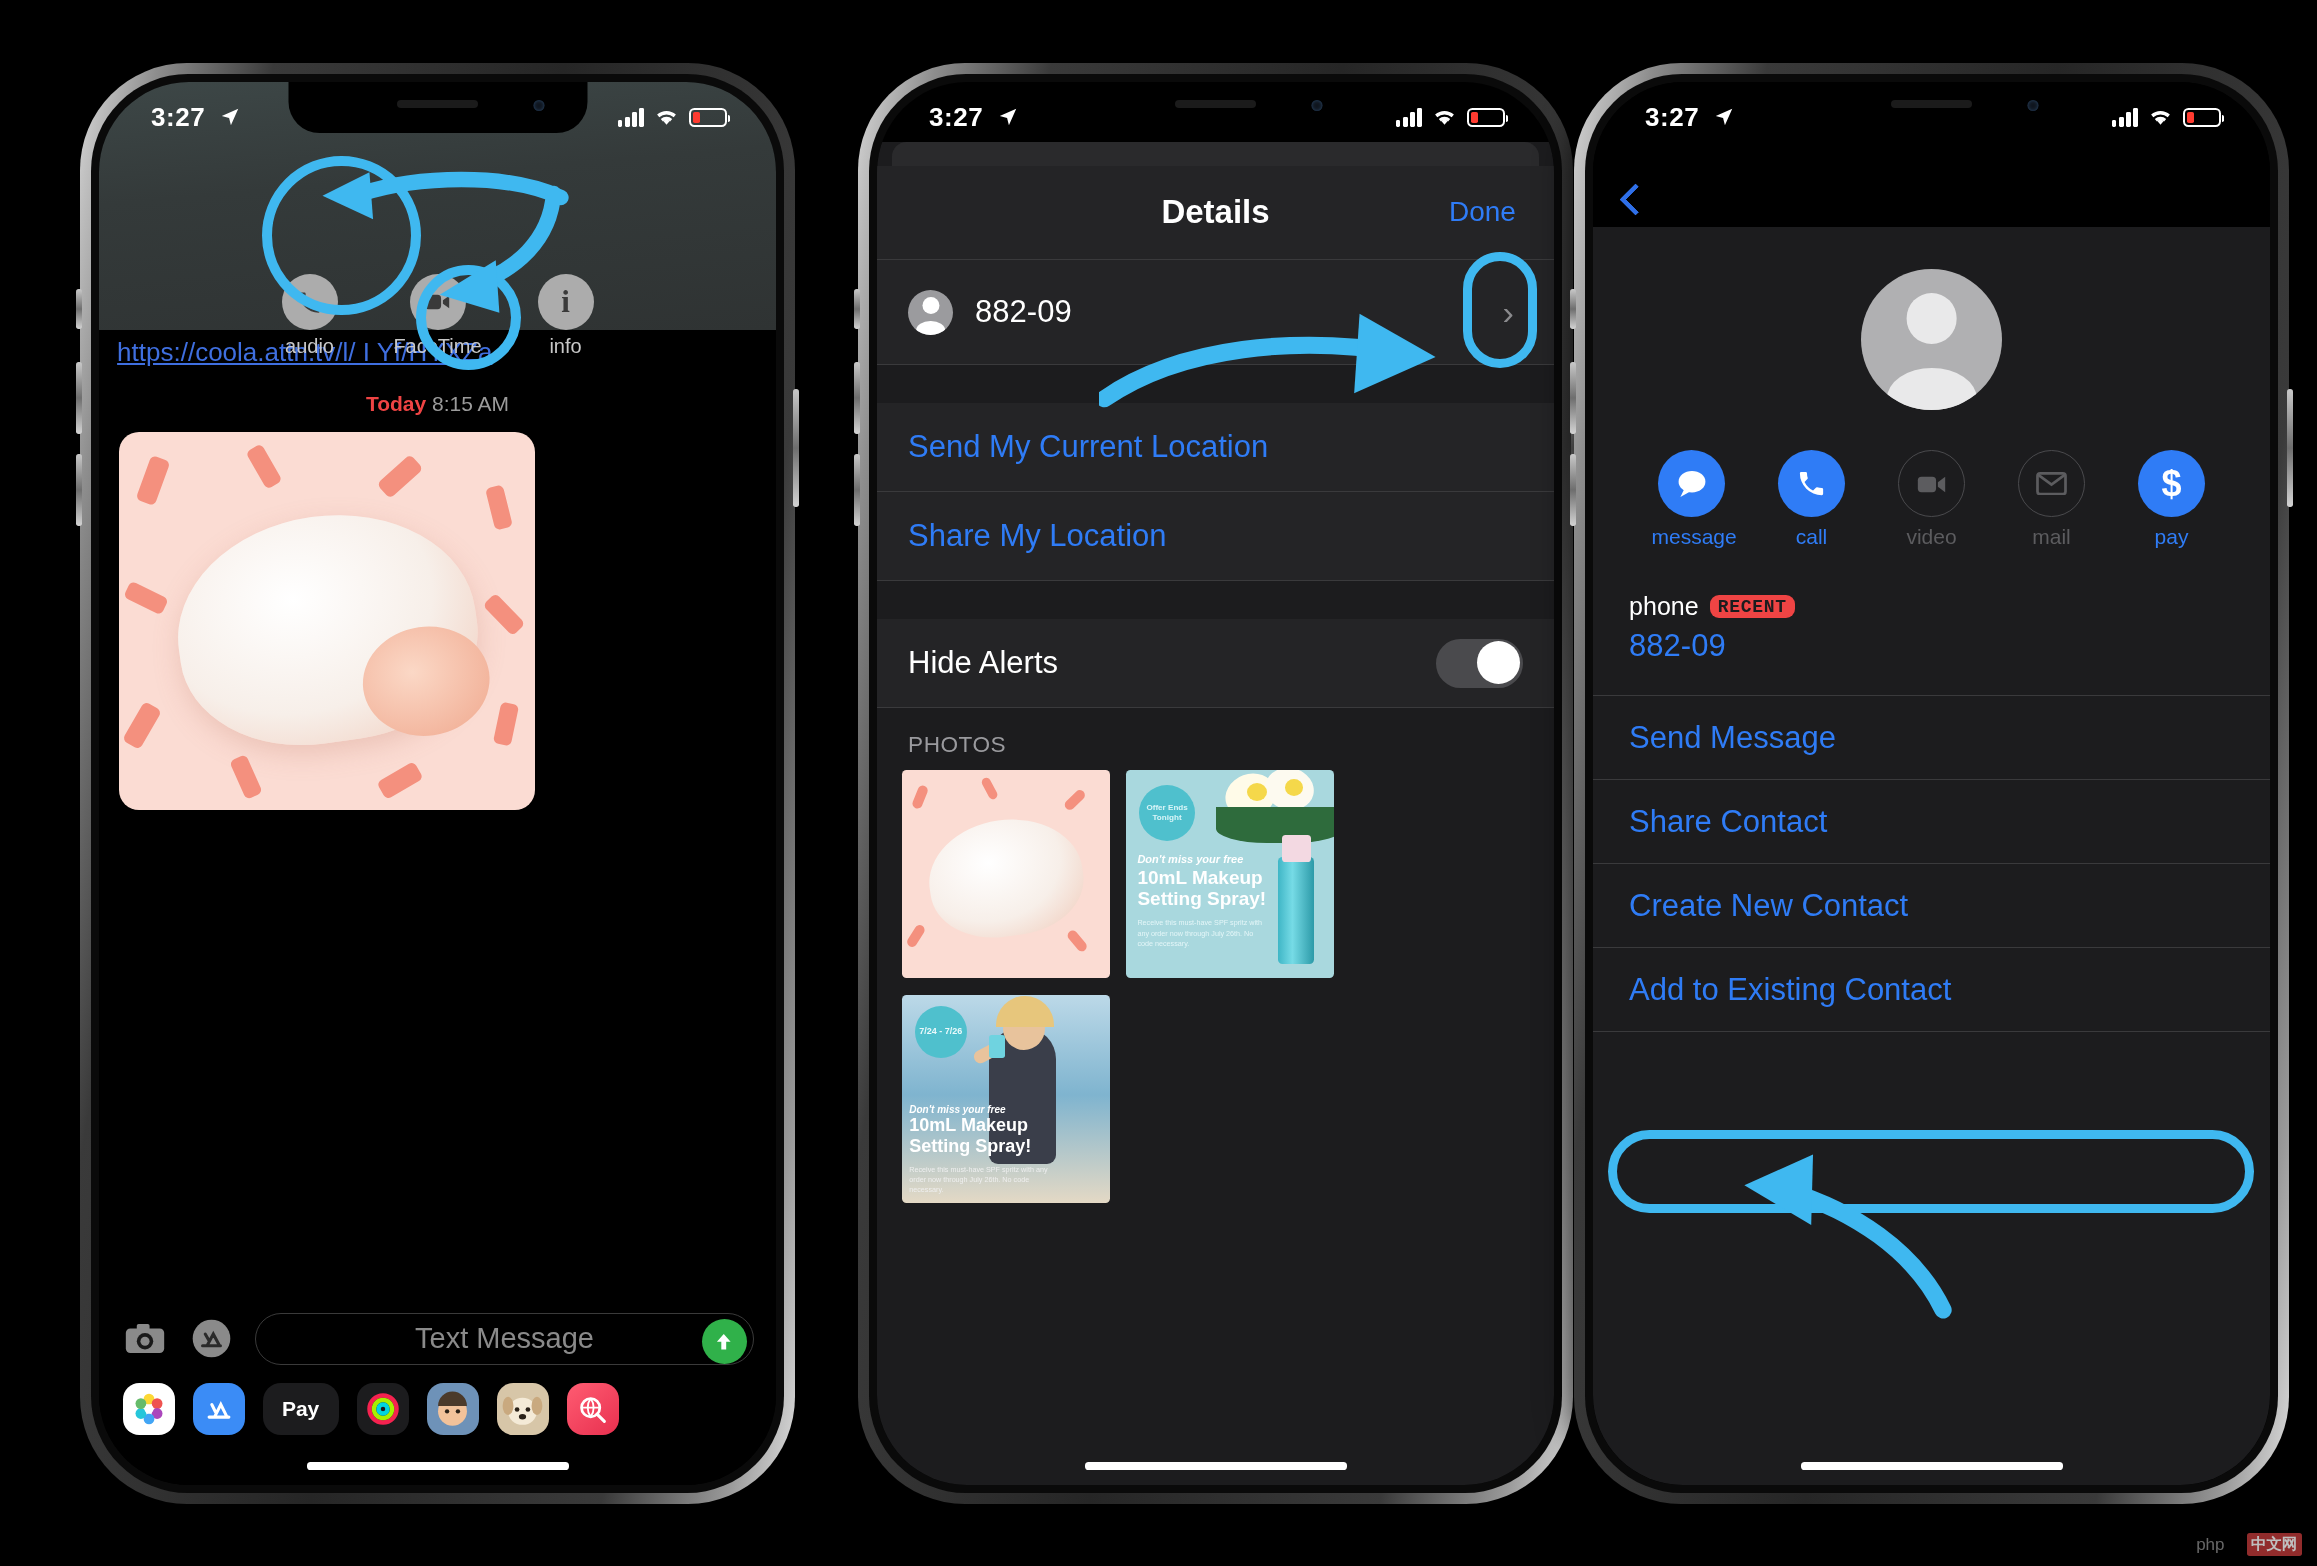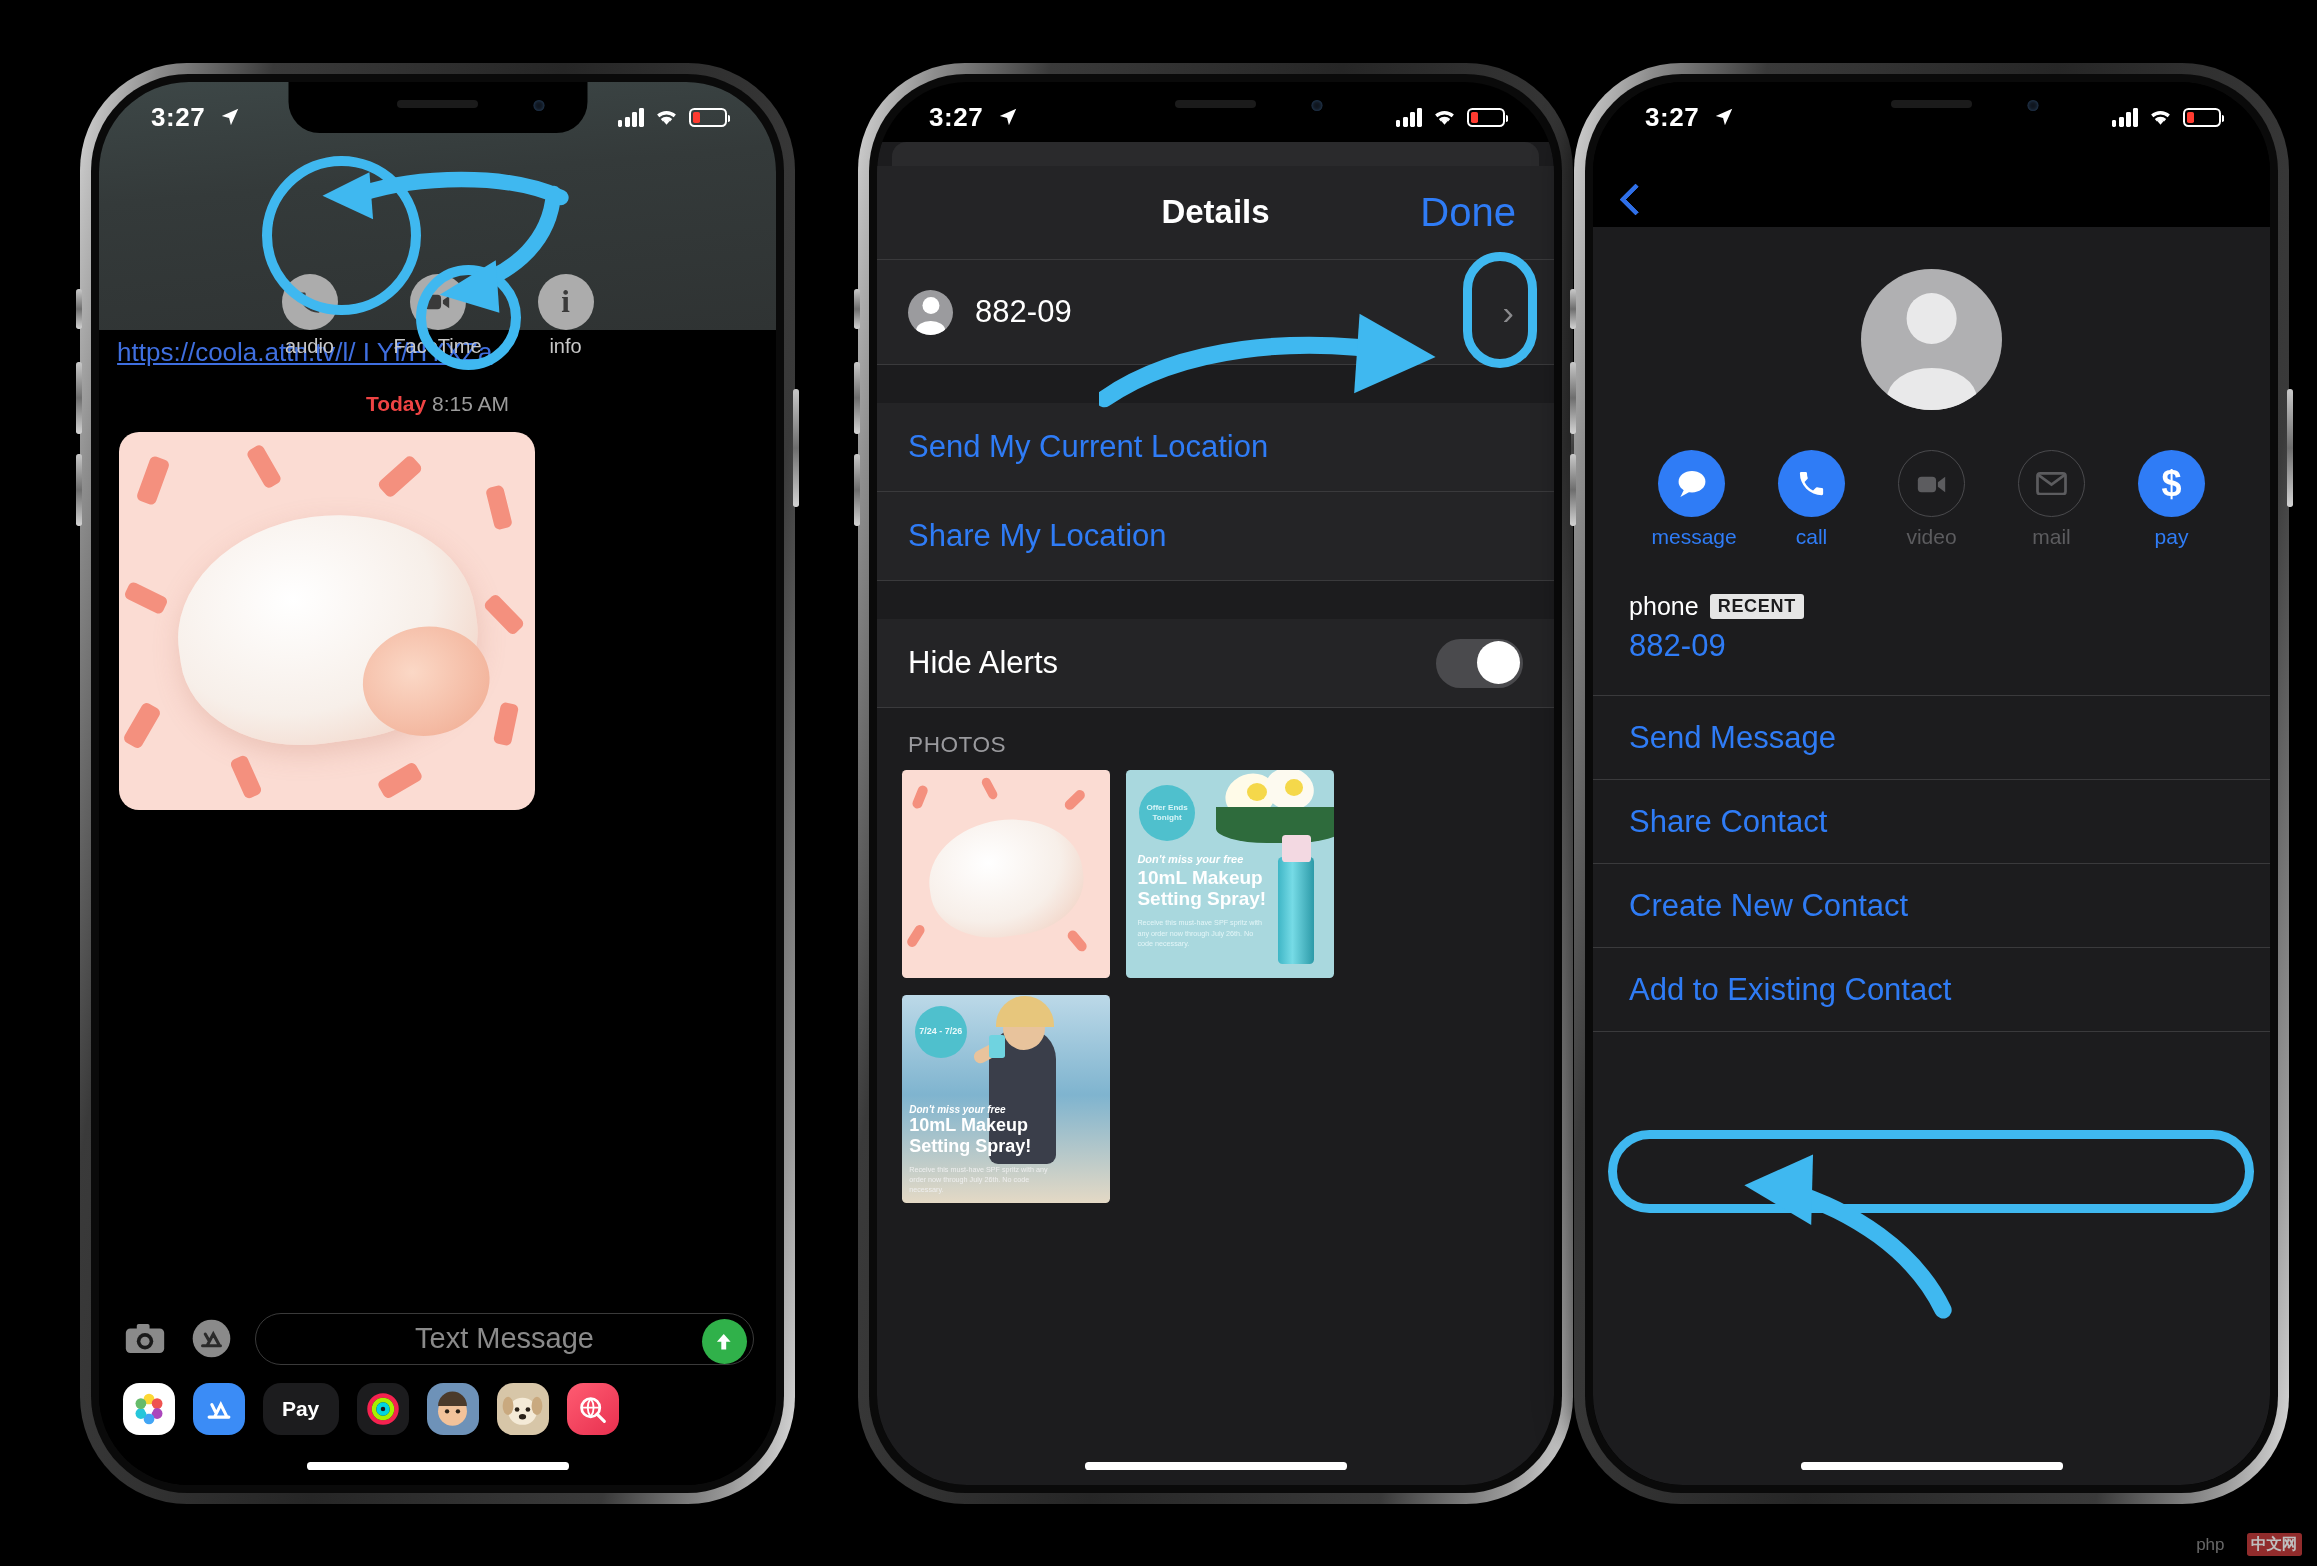--- a/index.html
+++ b/index.html
@@ -118,21 +118,21 @@
   .send-btn { position:absolute; right:6.3px; top:5.4px; width:45px;height:45px; border-radius:50%; background:#30b14a; color:#fff; display:flex;align-items:center;justify-content:center; font-size:27px; }
 
   .appdrawer { position:absolute; left:0; right:0; bottom:42px; height:67px; display:flex; align-items:center; gap:18px; padding:0 23.5px; }
   .appicon { width:52px;height:52px;border-radius:16.3px; display:flex;align-items:center;justify-content:center; font-size:24.4px; overflow:hidden; position:relative; }
 
   
   .sheet { position:absolute; top:60px; left:0; right:0; bottom:0; background:#1c1c1e; }
   .sheet-peek { position:absolute; top:0; left:14.5px; right:14.5px; height:23.5px; background:#2a2a2c; border-radius:14.5px 14.5px 0 0; }
   .nav { position:absolute; top:23.5px; left:0; right:0; height:94px; background:#242426; display:flex; align-items:center; justify-content:center; border-bottom:0.9px solid #3a3a3c; }
   .nav .title { color:#fff; font-size:33px; font-weight:bold; }
-  .nav .done { position:absolute; right:38px; color:#2f7cf6; font-size:40px; }
+  .nav .done { position:absolute; right:38px; color:#2f7cf6; font-size:28px; }
   .contact-row { position:absolute; top:118px; left:0; right:0; height:105px; background:#242426; display:flex; align-items:center; padding:0 31px; border-bottom:0.9px solid #3a3a3c; }
   .c-av { width:45px;height:45px;border-radius:50%; background:#9b9b9e; position:relative; overflow:hidden; margin-right:22px; }
   .c-av::before{content:"";position:absolute;left:50%;top:16%;transform:translateX(-50%);width:38%;height:38%;background:#fff;border-radius:50%;}
   .c-av::after{content:"";position:absolute;left:50%;bottom:-13%;transform:translateX(-50%);width:66%;height:44%;background:#fff;border-radius:50%;}
   .c-name { color:#fff; font-size:31px; }
   .c-chev { position:absolute; right:40px; color:#8a8a8d; font-size:34px; }
   .hl-ring.r3 { left:586px; top:110px; width:74px; height:116px; border-width:9px; border-radius:40px; }
 
   .gap { height:38px; }
   .list-item { height:89px; background:#242426; display:flex; align-items:center; padding:0 31px; color:#2f7cf6; font-size:31px; border-bottom:0.9px solid #3a3a3c; }
@@ -151,21 +151,21 @@
   .big-av::before{content:"";position:absolute;left:50%;top:17%;transform:translateX(-50%);width:36%;height:36%;background:#e9e9ea;border-radius:50%;}
   .big-av::after{content:"";position:absolute;left:50%;bottom:-14%;transform:translateX(-50%);width:64%;height:44%;background:#e9e9ea;border-radius:50%;}
   .p3-actions { display:flex; justify-content:center; gap:40px; margin-top:40px; }
   .p3-act { width:80px; text-align:center; }
   .p3-act .ic { width:67px;height:67px;border-radius:50%; background:#2f7cf6; color:#fff; display:flex;align-items:center;justify-content:center; font-size:33px; margin:0 auto; }
   .p3-act.off .ic { background:transparent; border:1.8px solid #4a4a4d; color:#5c5c5f; }
   .p3-act .lb { color:#2f7cf6; font-size:21px; margin-top:8.1px; }
   .p3-act.off .lb { color:#5c5c5f; }
   .p3-phone-sect { margin-top:43px; padding:0 36px 18px; border-bottom:0.9px solid #3a3a3c; }
   .p3-phone-sect .k { color:#fff; font-size:25px; display:flex; align-items:center; gap:11px; }
-  .recent-badge { background:#e5e5e5; color:#1c1c1e; font-size:18px; font-weight:bold; padding:1.8px 8.1px; border-radius:3px; letter-spacing:0.7px; }
+  .recent-badge { background:#ef4444; color:#1c1c1e; font-size:18px; font-weight:bold; padding:1.8px 8.1px; border-radius:9px; letter-spacing:0.7px;font-family:Liberation Mono, monospace; }
   .p3-phone-sect .v { color:#2f7cf6; font-size:31px; margin-top:7.2px; margin-bottom:12.7px; }
   .p3-item { padding:23.5px 36px; color:#2f7cf6; font-size:31px; border-bottom:0.9px solid #3a3a3c; }
   .p3-block { margin-top:74px; padding:23.5px 36px; color:#2f7cf6; font-size:31px; background:#1c1c1e; border-top:0.9px solid #3a3a3c; border-bottom:0.9px solid #3a3a3c;}
   .hl-ring.r4 { left:14.5px; top:1048px; width:646px; height:83px; border-radius:42px; border-width:9px; }
 
   
   .arrow-svg { position:absolute; z-index:40; pointer-events:none; }
 
   .watermark { position:absolute; right:16.3px; bottom:11px; color:#8a8a8a; font-size:17px; opacity:.75; display:flex; align-items:center; gap:22px; }
   .wm-box { background:#c23b3b; color:#fff; padding:0.9px 4.5px; border-radius:2.7px; font-size:15.4px; font-weight:bold; }

